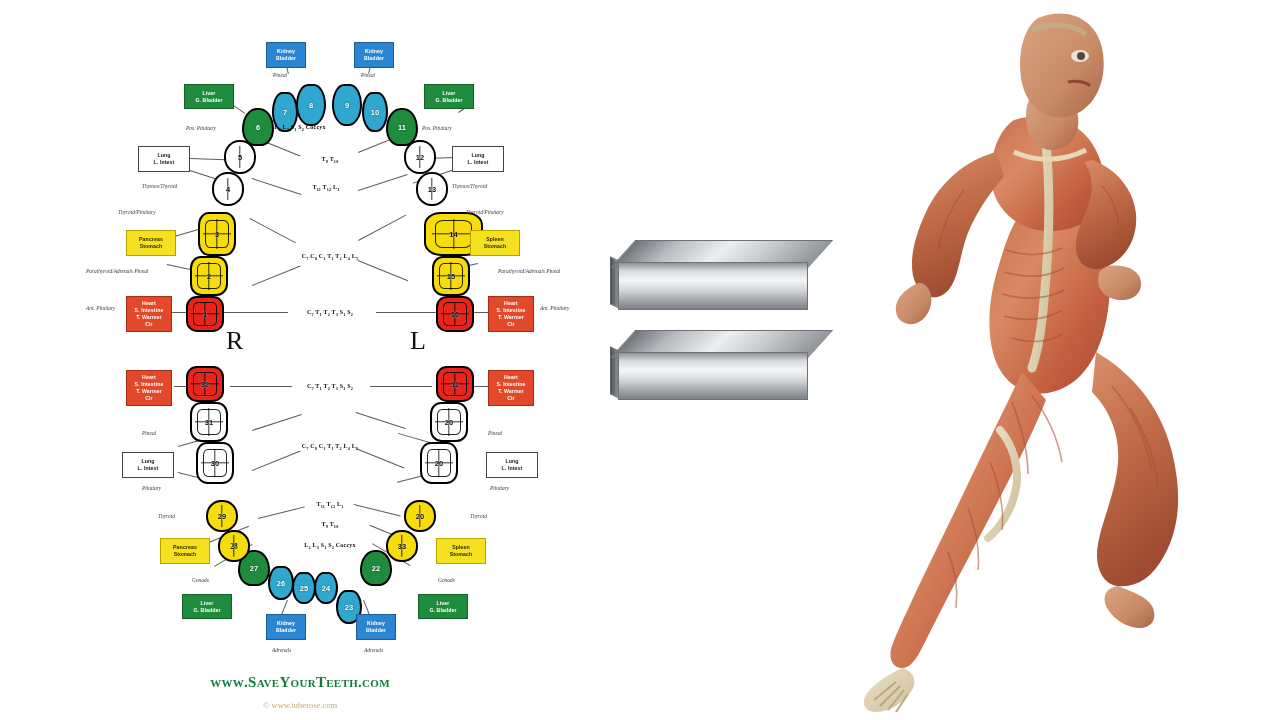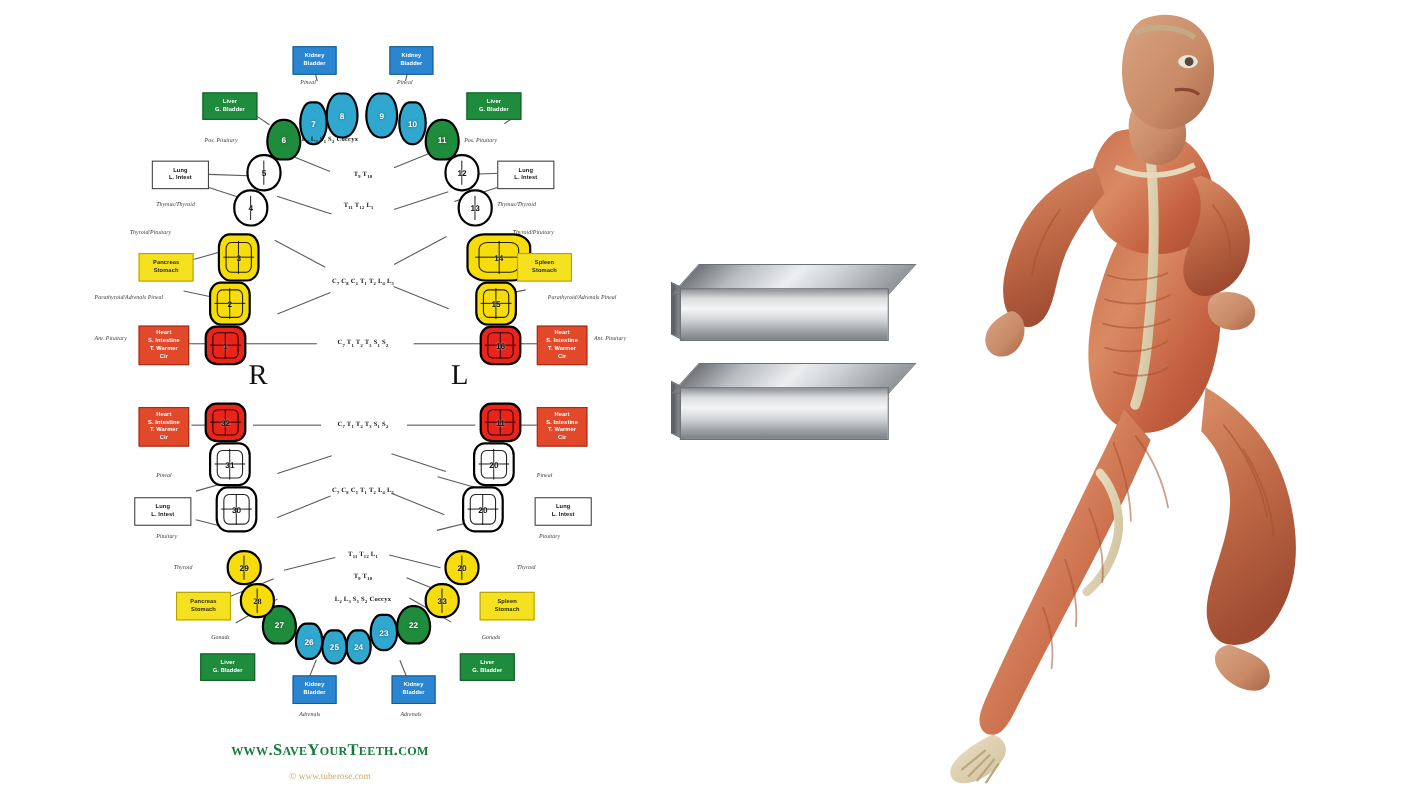--- a/index.html
+++ b/index.html
@@ -262,21 +262,21 @@
         <span class="fis"></span>
         <span class="num">20</span>
       </div>
     <div class="tooth bicuspid t-yellow" style="left:386px;top:530px;width:32px;height:32px;">
         <span class="fis"></span>
         <span class="num">33</span>
       </div>
     <div class="tooth canine t-green" style="left:360px;top:550px;width:32px;height:36px;">
         <span class="num">22</span>
       </div>
-    <div class="tooth incisor t-blue" style="left:336px;top:558px;width:26px;height:34px;justify-content:center;">
+    <div class="tooth incisor t-blue" style="left:336px;top:590px;width:26px;height:34px;justify-content:center;">
         <span class="num">23</span>
       </div>
     <div class="tooth incisor t-blue" style="left:314px;top:572px;width:24px;height:32px;">
         <span class="num">24</span>
       </div>
     <div class="tooth incisor t-blue" style="left:292px;top:572px;width:24px;height:32px;">
         <span class="num">25</span>
       </div>
     <div class="tooth incisor t-blue" style="left:268px;top:566px;width:26px;height:34px;">
         <span class="num">26</span>

